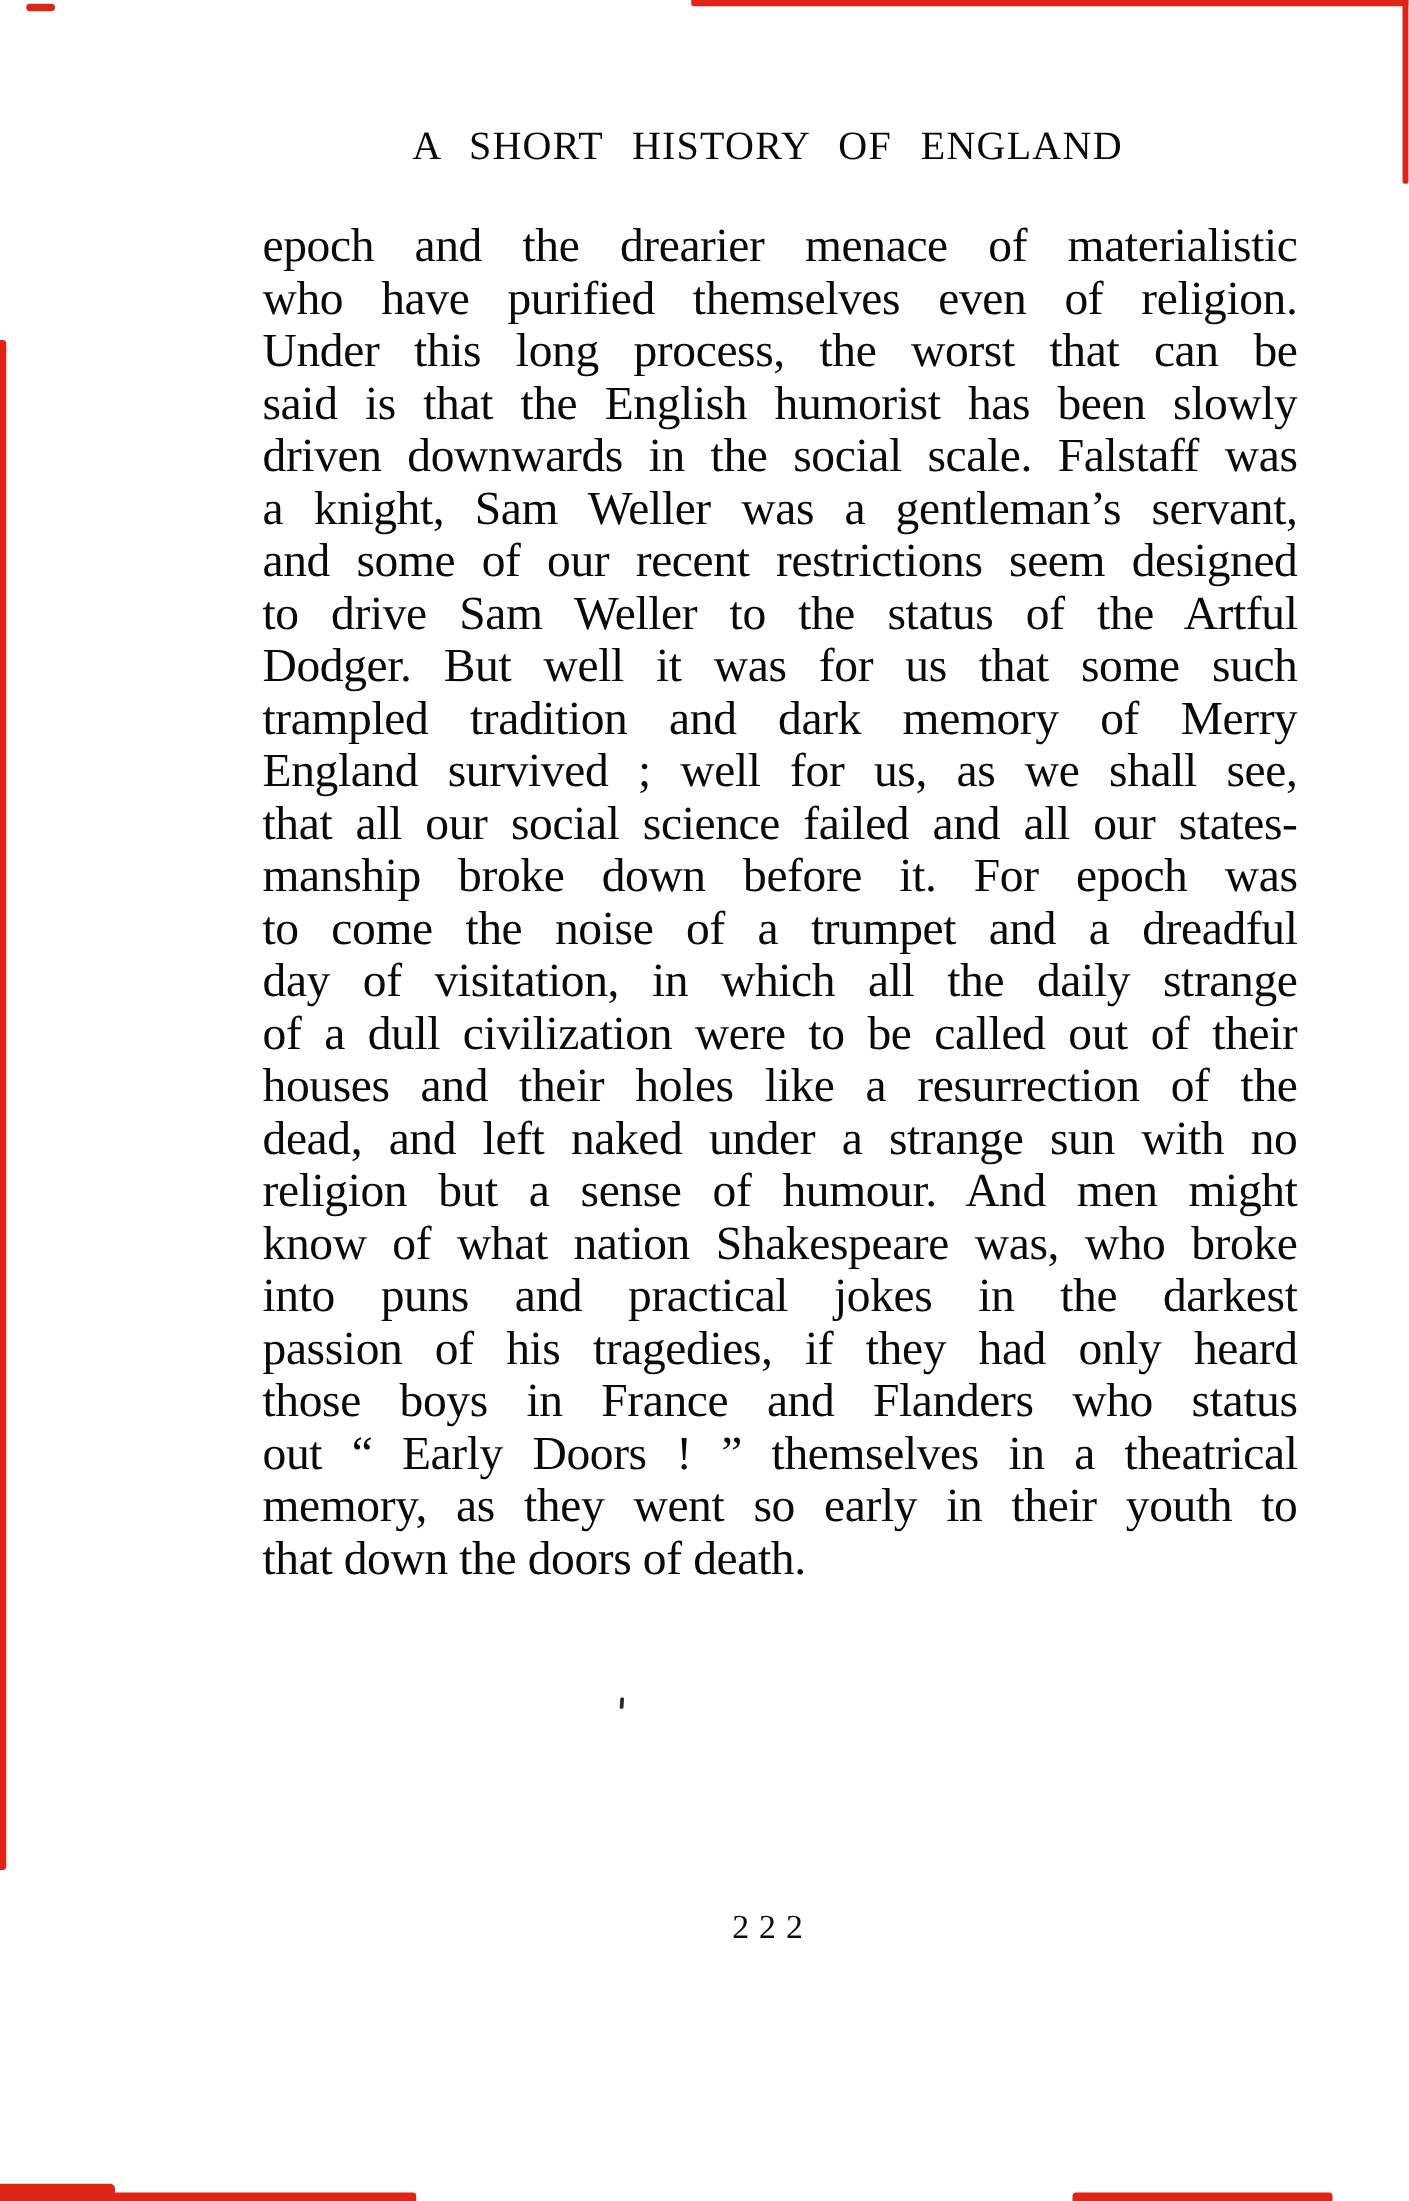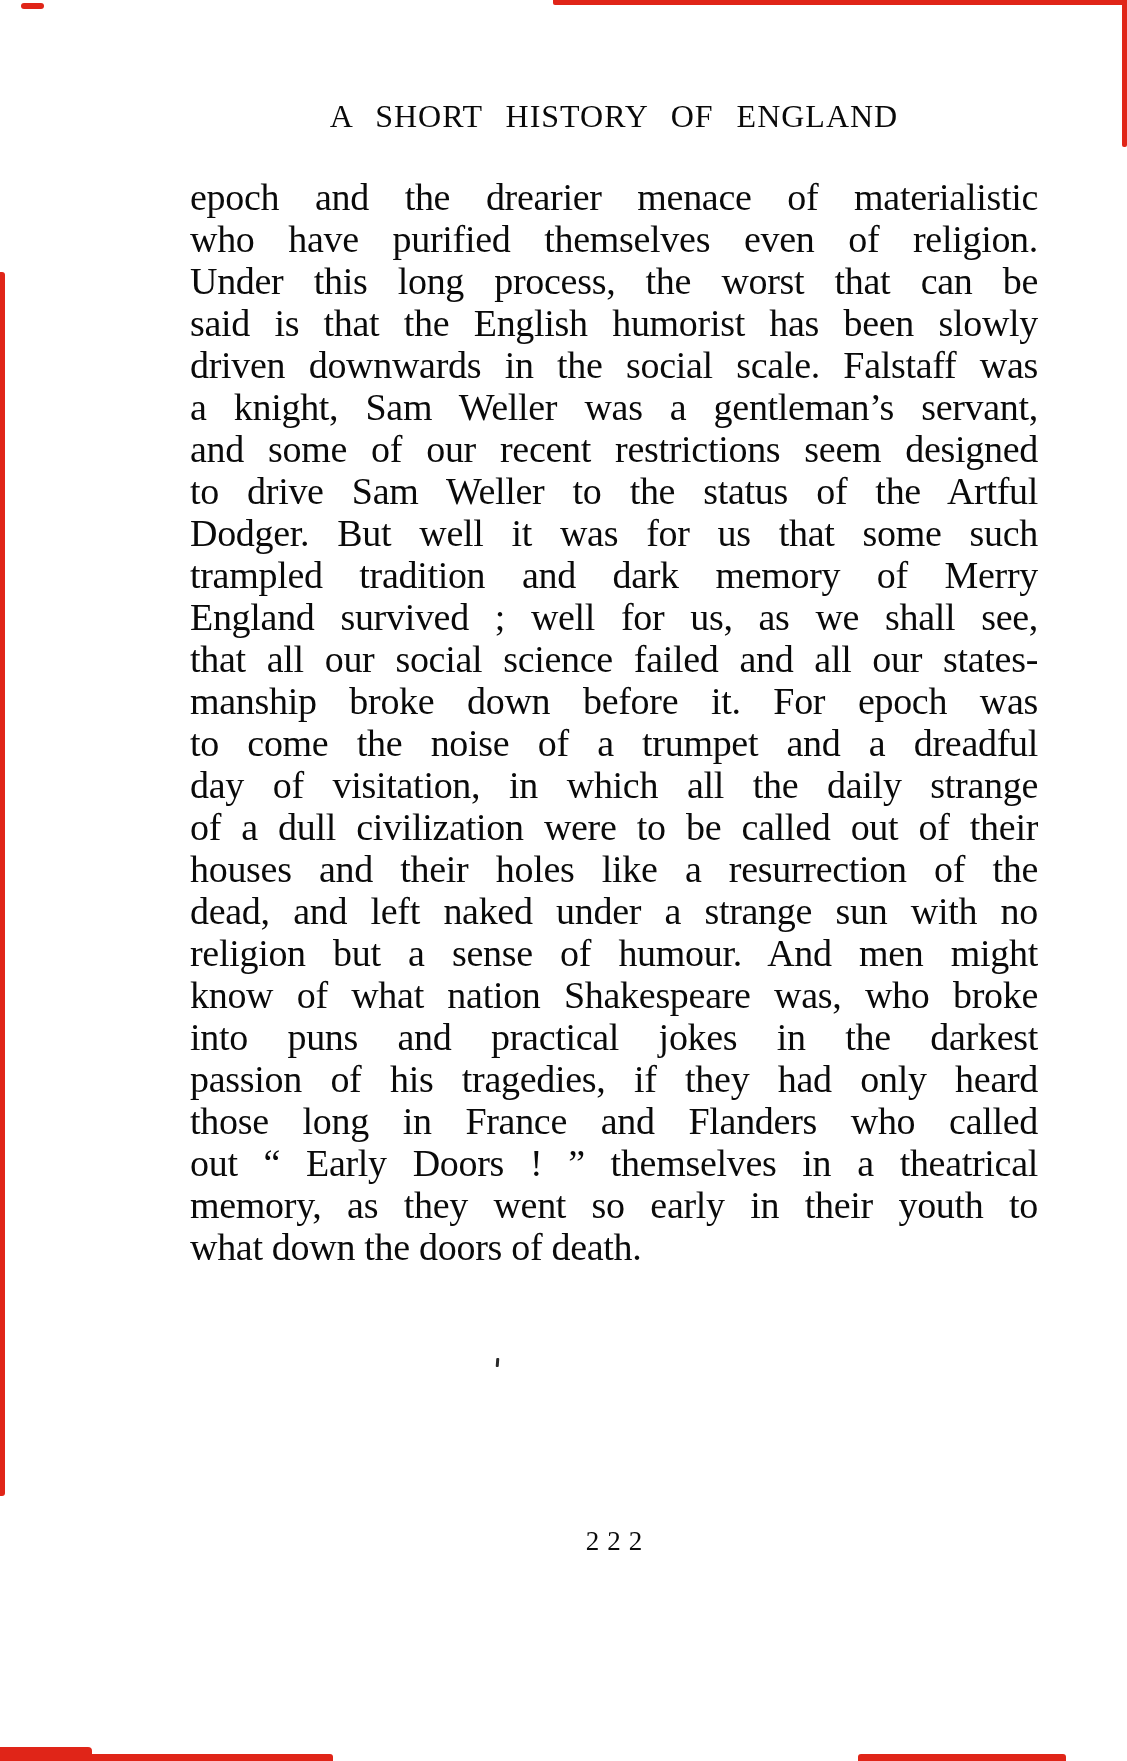--- a/index.html
+++ b/index.html
@@ -42,20 +42,21 @@
   }
   .text-line {
     font-size: 38px;
     line-height: 42px;
     height: 42px;
     letter-spacing: -0.3px;
     text-align: justify;
     text-align-last: justify;
     overflow: hidden;
     white-space: normal;
+    margin-left: 20px;
   }
   .text-line:last-child {
     text-align: left;
     text-align-last: left;
   }
 
   
   .folio {
     position: absolute;
     left: 190px;
@@ -123,23 +124,23 @@
       <div class="text-line">manship broke down before it.  For epoch was</div>
       <div class="text-line">to come the noise of a trumpet and a dreadful</div>
       <div class="text-line">day of visitation, in which all the daily strange</div>
       <div class="text-line">of a dull civilization were to be called out of their</div>
       <div class="text-line">houses and their holes like a resurrection of the</div>
       <div class="text-line">dead, and left naked under a strange sun with no</div>
       <div class="text-line">religion but a sense of humour.  And men might</div>
       <div class="text-line">know of what nation Shakespeare was, who broke</div>
       <div class="text-line">into puns and practical jokes in the darkest</div>
       <div class="text-line">passion of his tragedies, if they had only heard</div>
-      <div class="text-line">those long in France and Flanders who called</div>
+      <div class="text-line">those boys in France and Flanders who status</div>
       <div class="text-line">out “ Early Doors ! ” themselves in a theatrical</div>
       <div class="text-line">memory, as they went so early in their youth to</div>
-      <div class="text-line">what down the doors of death.</div>
+      <div class="text-line">that down the doors of death.</div>
     </div>
 
   <div class="ink-speck"></div>
 
   <div class="folio">222</div>
 
 </div>
 
 </body></html>

